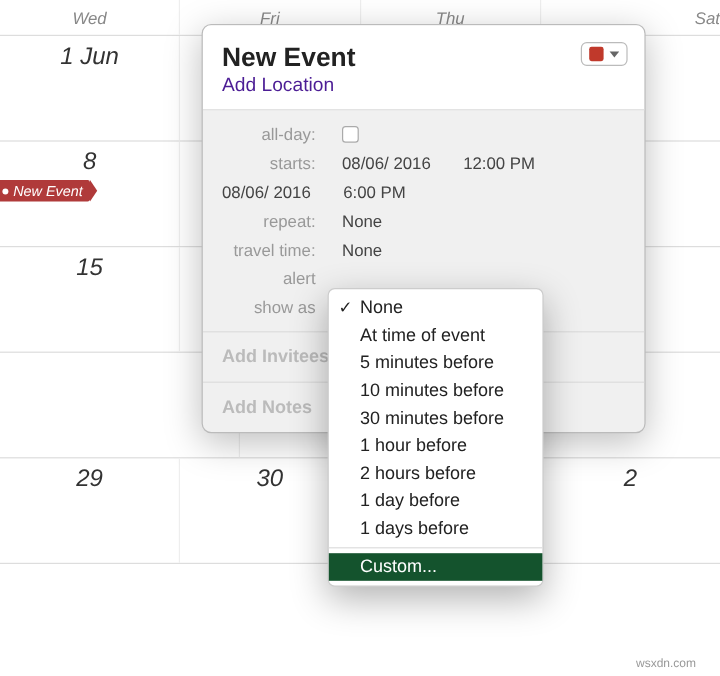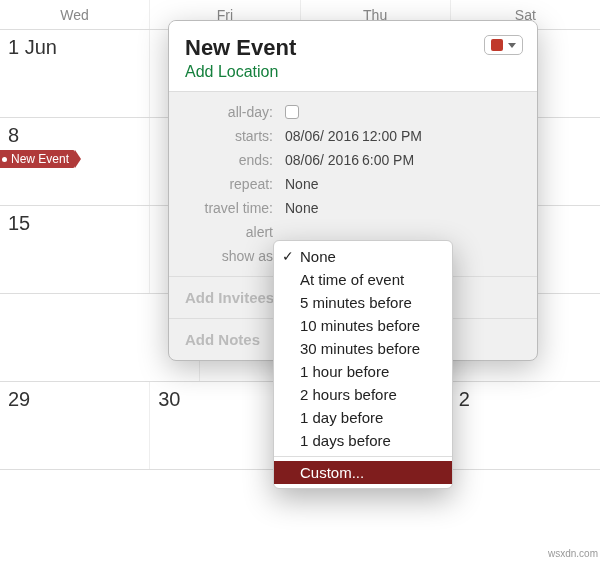--- a/index.html
+++ b/index.html
@@ -8,47 +8,47 @@
       background: #fff;
       width: 600px;
       height: 563px;
       overflow: hidden;
       position: relative;
       color: #333;
     }
     
     .calendar {
       position: absolute;
-      top: 0; left: 0; right: 0; bottom: 0;
+      top: 0; left: 0; right: 0; bottom: 0; font-style: italic;
     }
     .header-row {
       display: flex;
       height: 30px;
       border-bottom: 1px solid #ddd;
     }
     .header-cell {
       flex: 1;
       text-align: center;
       font-size: 14px;
       color: #888;
       line-height: 30px;
       border-right: 1px solid #eee;
     }
-    .header-cell:last-child { border-right: none; }
+    .header-cell:last-child { border-right: none; text-align: right; }
     .week-row {
       display: flex;
       height: 88px;
       border-bottom: 1px solid #ddd;
     }
     .day-cell {
       flex: 1;
       border-right: 1px solid #eee;
       position: relative;
       padding: 6px 8px;
-      text-align: left;
+      text-align: center;
       font-size: 20px;
       color: #333;
     }
     .day-cell:last-child { border-right: none; }
     .day-num { display: inline-block; }
     .event-pill {
       position: absolute;
       left: -2px;
       top: 32px;
       background: #b03a3a;
@@ -106,21 +106,21 @@
       border-bottom: 1px solid #ddd;
       position: relative;
     }
     .pv-title {
       font-size: 22px;
       font-weight: 600;
       color: #222;
     }
     .pv-loc {
       font-size: 16px;
-      color: #15803d;
+      color: #4c1d95;
       margin-top: 2px;
     }
     .color-picker {
       position: absolute;
       right: 14px; top: 14px;
       border: 1px solid #bbb;
       border-radius: 5px;
       padding: 3px 6px;
       display: flex;
       align-items: center;
@@ -145,26 +145,26 @@
     .field-row {
       display: flex;
       align-items: center;
       margin-bottom: 8px;
       font-size: 14px;
     }
     .field-label {
       width: 100px;
       text-align: right;
       color: #999;
-      padding-right: 12px;
+      padding-right: 22px;
     }
     .field-value {
       color: #444;
       display: flex;
-      gap: 3px;
+      gap: 27px;
     }
     .mac-checkbox {
       width: 14px; height: 14px;
       border: 1px solid #aaa;
       border-radius: 3px;
       background: #fff;
       display: inline-block;
     }
     .pv-section {
       padding: 12px 16px;
@@ -199,26 +199,26 @@
       left: 8px;
       top: 3px;
       font-size: 14px;
     }
     .dd-sep {
       height: 1px;
       background: #ddd;
       margin: 4px 0;
     }
     .dd-item.highlight {
-      background: #7f1d1d;
+      background: #14532d;
       color: #fff;
     }
     .watermark {
       position: absolute;
-      right: 2px;
+      right: 20px;
       bottom: 4px;
       font-size: 10px;
       color: #999;
       z-index: 30;
     }
   </style>
 </head>
 <body>
 
 <div class="calendar">
@@ -281,21 +281,20 @@
         </div>
     </div>
     <div class="field-row">
       <div class="field-label">starts:</div>
       <div class="field-value">
         <span>08/06/ 2016</span>
         <span>12:00 PM</span>
       </div>
     </div>
     <div class="field-row">
-      <div class="field-label">ends:</div>
       <div class="field-value">
         <span>08/06/ 2016</span>
         <span>6:00 PM</span>
       </div>
     </div>
     <div class="field-row">
       <div class="field-label">repeat:</div>
       <div class="field-value">
           <span>None</span>
         </div>

